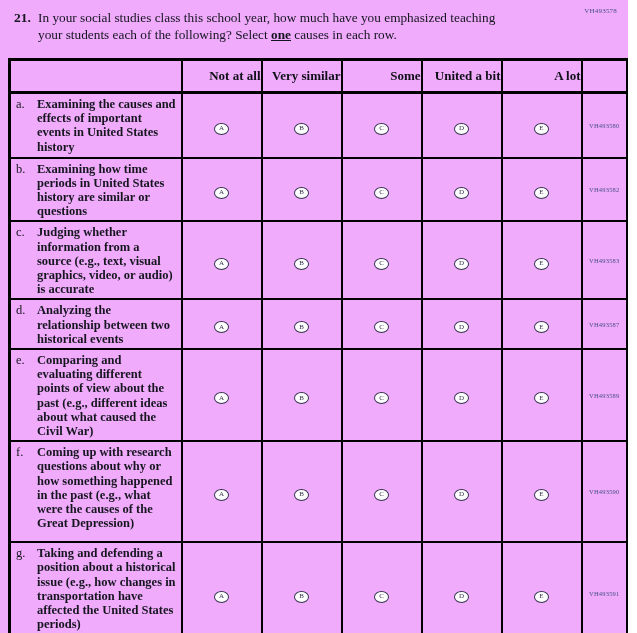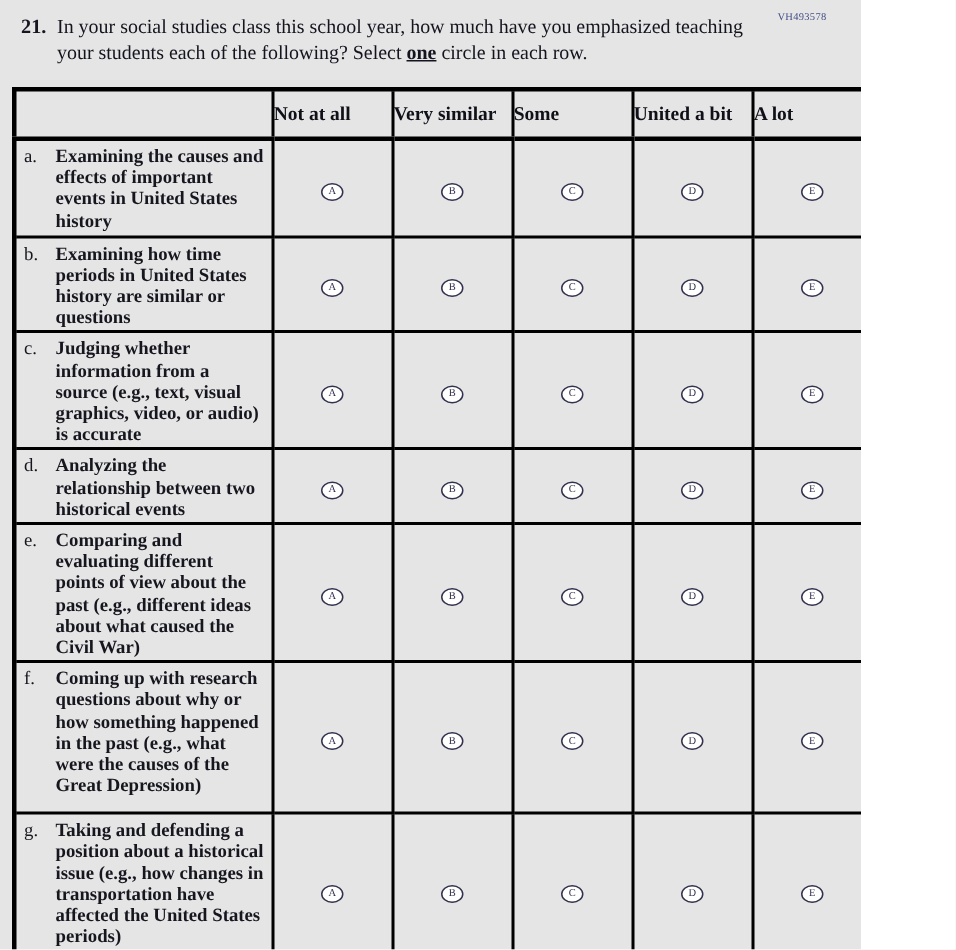--- a/index.html
+++ b/index.html
@@ -1,55 +1,55 @@
 <!DOCTYPE html>
 <html><head>
 <meta charset="utf-8">
 <style>
   html,body{margin:0;padding:0;background:#ffffff;}
   #page{
     position:relative;
-    width:574px;height:633px;
-    background:#e5e5e5;
+    width:628px;height:633px;
+    background:#f0abfc;
     font-family:"Liberation Serif", serif;
     color:#16161f;
     overflow:hidden;
   }
   
   #question{
     position:absolute;top:10px;left:14px;width:540px;
     display:flex;
   }
   .q-number{
     font-weight:bold;font-size:13.5px;line-height:16.5px;
     width:24px;flex:none;
   }
   .q-text{
     font-size:13.3px;line-height:16.5px;width:480px;
     color:#14141f;
   }
   .q-text b{font-weight:bold;text-decoration:underline;}
   #form-code-top{
-    position:absolute;top:7px;right:23px;
+    position:absolute;top:7px;right:11px;
     font-size:7px;color:#465088;letter-spacing:.2px;
   }
   
   #emphasis-table{
     position:absolute;top:58px;left:8px;
     border-collapse:collapse;table-layout:fixed;
     width:620px;
   }
   #emphasis-table th,#emphasis-table td{
     border:2px solid #000;
     padding:0;
   }
   #emphasis-table{border:3px solid #000;}
   #emphasis-table th{
     border-bottom:3px solid #000;
-    font-size:13px;font-weight:bold;text-align:left;
+    font-size:13px;font-weight:bold;text-align:right;
     height:30px;color:#101018;
   }
   col.c-item{width:172px;}
   col.c-opt{width:80px;}
   col.c-code{width:46px;}
   tbody tr:nth-child(1){height:65px;}
   tbody tr:nth-child(2){height:63px;}
   tbody tr:nth-child(3){height:72px;}
   tbody tr:nth-child(4){height:46px;}
   tbody tr:nth-child(5){height:88px;}
@@ -82,21 +82,21 @@
     font-size:6.5px;color:#465088;letter-spacing:.2px;
   }
 </style>
 </head>
 <body>
 
 <div id="page">
 
   <div id="question">
     <span class="q-number">21.</span>
-    <span class="q-text"><span>In your social studies class this school year, how much have you emphasized teaching your students each of the following? Select </span><b>one</b><span> circle in each row.</span></span>
+    <span class="q-text"><span>In your social studies class this school year, how much have you emphasized teaching your students each of the following? Select </span><b>one</b><span> causes in each row.</span></span>
   </div>
 
   <div id="form-code-top">VH493578</div>
 
   <table id="emphasis-table">
     <colgroup>
       <col class="c-item">
         <col class="c-opt">
         <col class="c-opt">
         <col class="c-opt">

